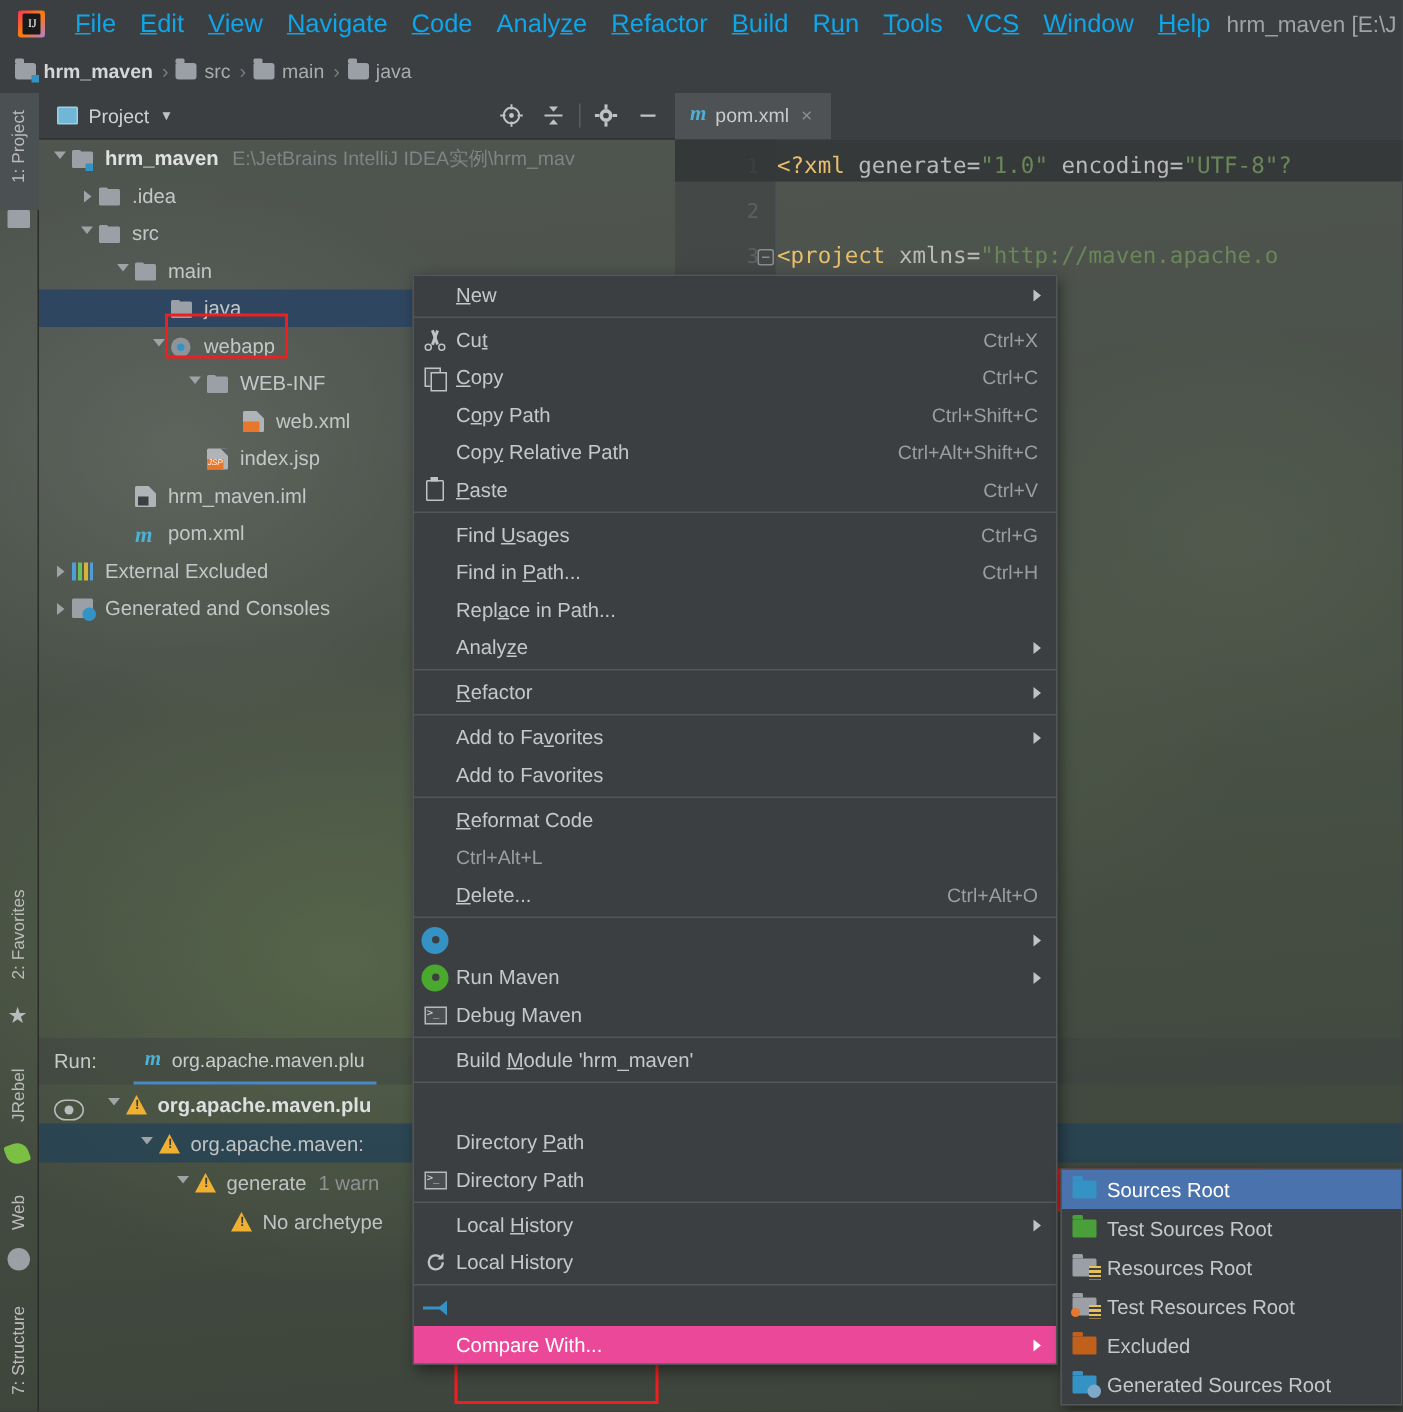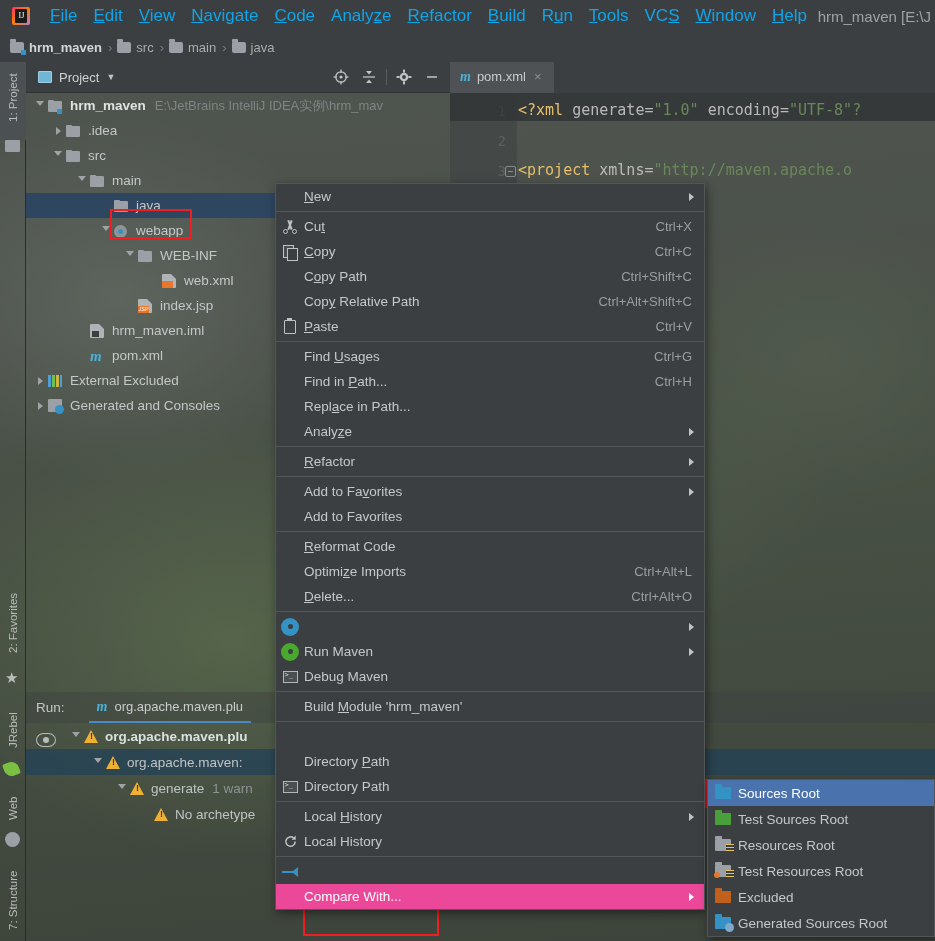--- a/index.html
+++ b/index.html
@@ -631,21 +631,20 @@
     </div>
     <div class="msep"></div>
 
     <div class="mi">
       <span class="mi-ico"></span>
       <span class="mi-label"><span class="mn">R</span>eformat Code</span>
       <span class="mi-acc"></span>
     </div>
     <div class="mi">
       <span class="mi-ico"></span>
-      <span class="mi-label">Optimi<span class="mn">z</span>e Imports</span>
       <span class="mi-acc">Ctrl+Alt+L</span>
     </div>
     <div class="mi">
       <span class="mi-ico"></span>
       <span class="mi-label"><span class="mn">D</span>elete...</span>
       <span class="mi-acc">Ctrl+Alt+O</span>
     </div>
     <div class="msep"></div>
 
     <div class="mi">

